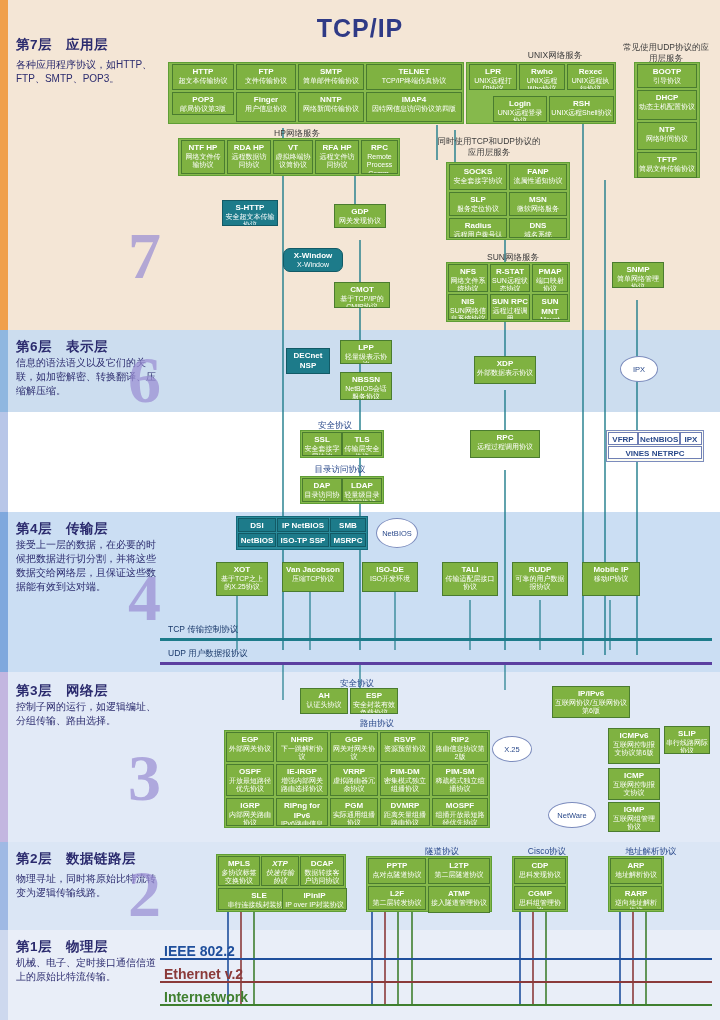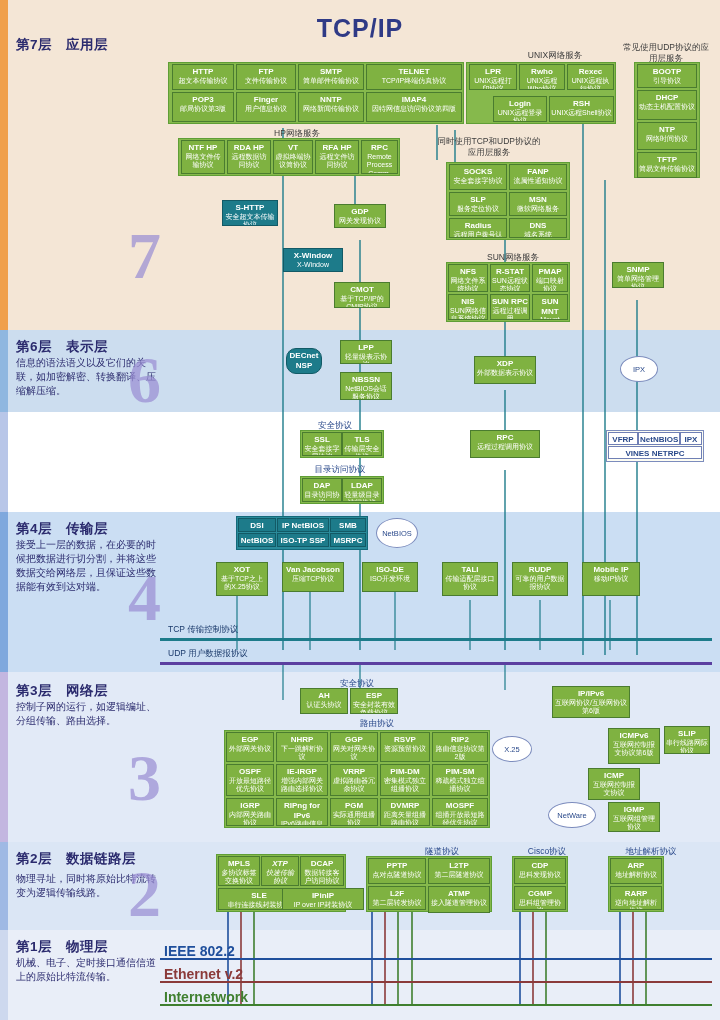--- a/index.html
+++ b/index.html
@@ -47,20 +47,21 @@
   svg.lines{position:absolute;left:0;top:0;width:720px;height:1020px;pointer-events:none;}
 </style>
 </head>
 <body>
 
 <div id="page">
 
   <div class="band" style="top:0;height:330px;background:#f4e6d6;">
     <div class="leftcol" style="background:#f4e6d6;"></div>
     <div class="title" style="top:36px;">第7层　应用层</div>
+    <div class="desc" style="top:58px;">各种应用程序协议，如HTTP、FTP、SMTP、POP3。</div>
     <div class="bignum" style="left:128px;top:218px;">7</div>
   </div>
 
   <div class="band" style="top:330px;height:82px;background:#ccddef;">
     <div class="title" style="top:8px;">第6层　表示层</div>
     <div class="desc" style="top:26px;">信息的语法语义以及它们的关联，如加密解密、转换翻译、压缩解压缩。</div>
     <div class="bignum" style="left:128px;top:12px;">6</div>
   </div>
 
 
@@ -157,21 +158,21 @@
     <span>文件传输协议</span>
   </div>
   <div class="box" style="left:298px;top:64px;width:66px;height:26px;">
     <b>SMTP</b>
     <span>简单邮件传输协议</span>
   </div>
   <div class="box" style="left:366px;top:64px;width:96px;height:26px;">
     <b>TELNET</b>
     <span>TCP/IP终端仿真协议</span>
   </div>
-  <div class="box" style="left:172px;top:92px;width:62px;height:30px;">
+  <div class="box" style="left:172px;top:92px;width:62px;height:23px;">
     <b>POP3</b>
     <span>邮局协议第3版</span>
   </div>
   <div class="box" style="left:236px;top:92px;width:60px;height:30px;">
     <b>Finger</b>
     <span>用户信息协议</span>
   </div>
   <div class="box" style="left:298px;top:92px;width:66px;height:30px;">
     <b>NNTP</b>
     <span>网络新闻传输协议</span>
@@ -299,34 +300,34 @@
   </div>
 
   <div class="box teal" style="left:222px;top:200px;width:56px;height:26px;">
     <b>S-HTTP</b>
     <span>安全超文本传输协议</span>
   </div>
   <div class="box" style="left:334px;top:204px;width:52px;height:24px;">
     <b>GDP</b>
     <span>网关发现协议</span>
   </div>
-  <div class="box teal" style="left:283px;top:248px;width:60px;height:24px;">
+  <div class="box teal" style="left:283px;top:248px;width:60px;height:24px;border-radius:7px;">
     <b>X-Window</b>
     <span>X-Window</span>
   </div>
   <div class="box" style="left:334px;top:282px;width:56px;height:26px;">
     <b>CMOT</b>
     <span>基于TCP/IP的CMIP协议</span>
   </div>
   <div class="box" style="left:612px;top:262px;width:52px;height:26px;">
     <b>SNMP</b>
     <span>简单网络管理协议</span>
   </div>
 
-  <div class="box teal" style="left:286px;top:348px;width:36px;height:26px;border-radius:10px;">
+  <div class="box teal" style="left:286px;top:348px;width:44px;height:26px;">
     <b>DECnet NSP</b>
   </div>
   <div class="box" style="left:340px;top:340px;width:52px;height:24px;">
     <b>LPP</b>
     <span>轻量级表示协议</span>
   </div>
   <div class="box" style="left:340px;top:372px;width:52px;height:28px;">
     <b>NBSSN</b>
     <span>NetBIOS会话服务协议</span>
   </div>
@@ -516,21 +517,21 @@
     <span>NetWare</span>
   </div>
   <div class="box" style="left:664px;top:726px;width:46px;height:28px;">
     <b>SLIP</b>
     <span>串行线路网际协议</span>
   </div>
   <div class="box" style="left:608px;top:728px;width:52px;height:36px;">
     <b>ICMPv6</b>
     <span>互联网控制报文协议第6版</span>
   </div>
-  <div class="box" style="left:588px;top:768px;width:52px;height:32px;">
+  <div class="box" style="left:608px;top:768px;width:52px;height:32px;">
     <b>ICMP</b>
     <span>互联网控制报文协议</span>
   </div>
   <div class="box" style="left:608px;top:802px;width:52px;height:30px;">
     <b>IGMP</b>
     <span>互联网组管理协议</span>
   </div>
 
   <div class="pane" style="left:216px;top:854px;width:130px;height:58px;"></div>
   <div class="box" style="left:218px;top:856px;width:42px;height:30px;">
@@ -542,21 +543,21 @@
     <span>快速传输协议</span>
   </div>
   <div class="box" style="left:300px;top:856px;width:44px;height:30px;">
     <b>DCAP</b>
     <span>数据转接客户访问协议</span>
   </div>
   <div class="box" style="left:218px;top:888px;width:82px;height:22px;">
     <b>SLE</b>
     <span>串行连接线封装协议</span>
   </div>
-  <div class="box" style="left:282px;top:888px;width:82px;height:22px;text-align:center;">
+  <div class="box" style="left:282px;top:888px;width:65px;height:22px;text-align:center;">
     <b>IPinIP</b>
     <span>IP over IP封装协议</span>
   </div>
 
   <div class="cap bluetxt" style="left:402px;top:846px;width:80px;">隧道协议</div>
   <div class="pane" style="left:366px;top:856px;width:126px;height:56px;"></div>
   <div class="box" style="left:368px;top:858px;width:58px;height:26px;">
     <b>PPTP</b>
     <span>点对点隧道协议</span>
   </div>

